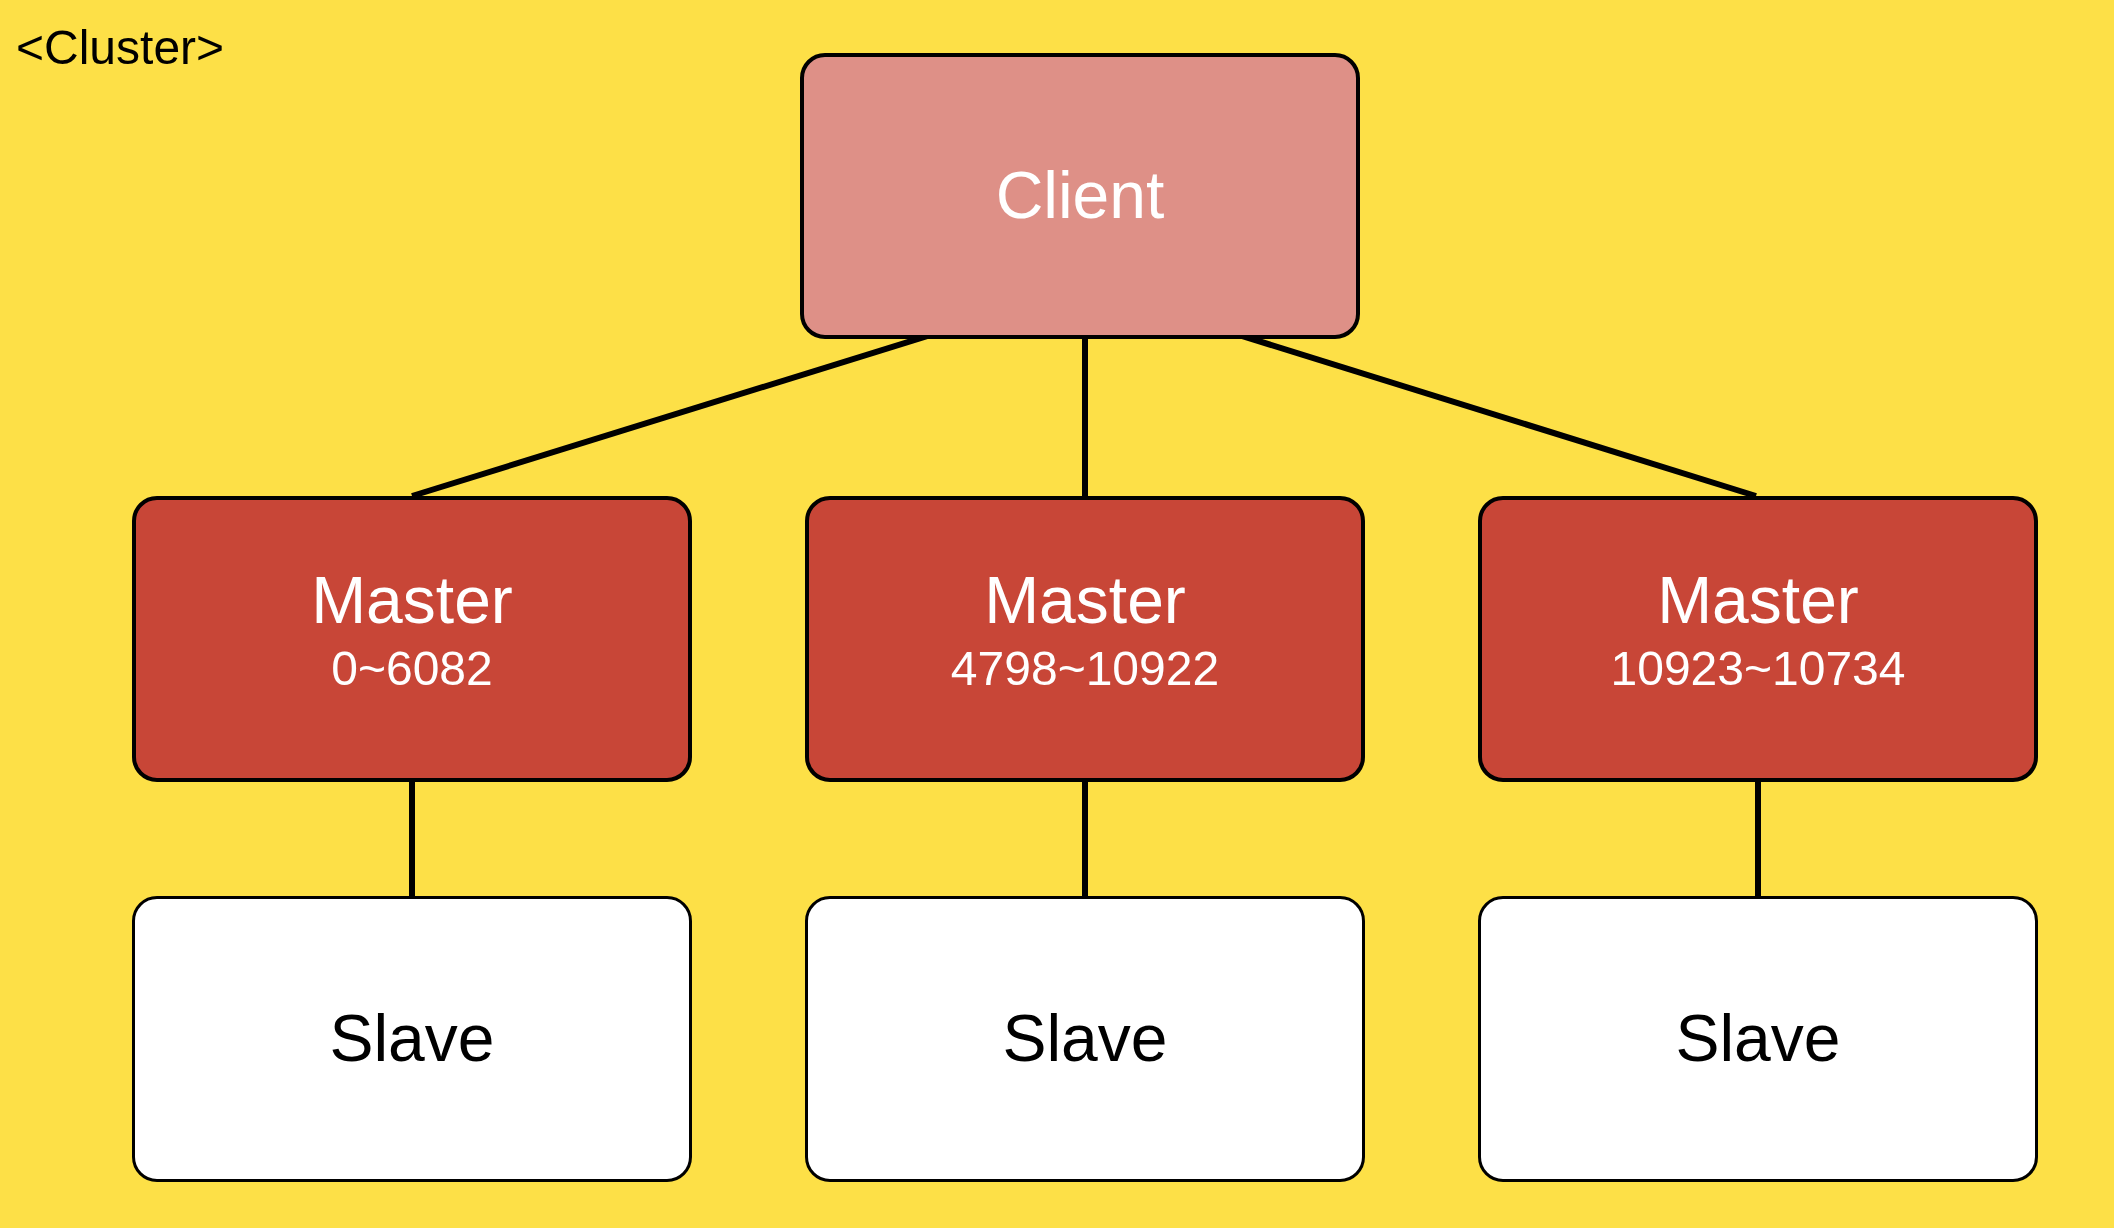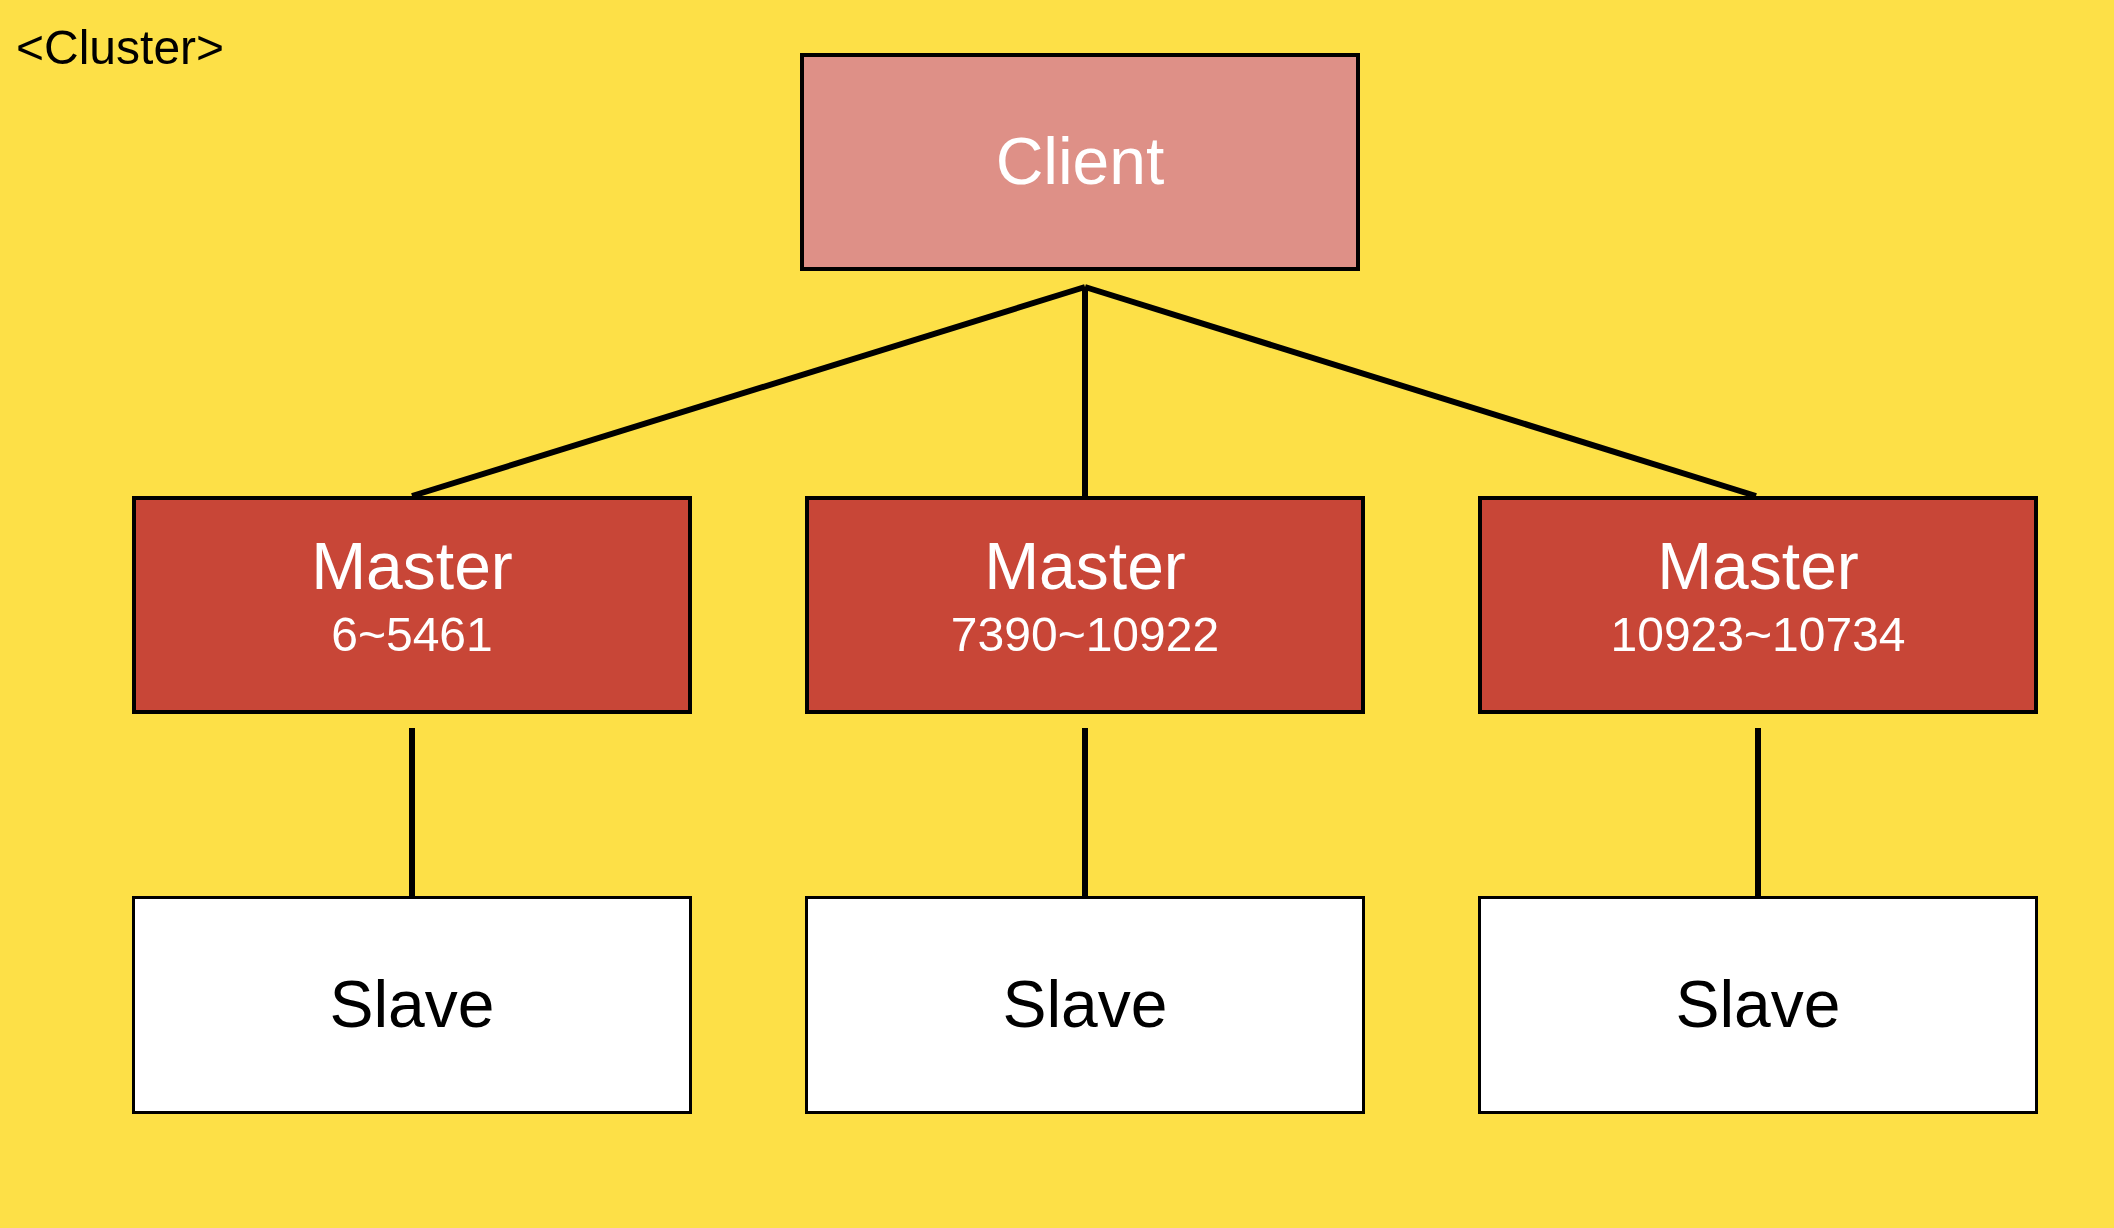--- a/index.html
+++ b/index.html
@@ -34,21 +34,22 @@
     pointer-events: none;
   }
   .node {
     position: absolute;
     box-sizing: border-box;
     display: flex;
     flex-direction: column;
     justify-content: center;
     text-align: center;
     width: 560px;
-    height: 218px;
+    height: 286px;
+    border-radius: 25px;
   }
   .node .title {
     font-size: 66px;
     line-height: 1.05;
     white-space: nowrap;
   }
   .node .range {
     font-size: 48px;
     line-height: 1.15;
     margin-top: 6px;
@@ -101,28 +102,28 @@
 
   <div class="node client-node">
     <div class="inner">
       <span class="title">Client</span>
     </div>
   </div>
 
   <div class="node master-node col-1">
     <div class="inner">
       <span class="title">Master</span>
-      <span class="range">6~5461</span>
+      <span class="range">0~6082</span>
     </div>
   </div>
 
   <div class="node master-node col-2">
     <div class="inner">
       <span class="title">Master</span>
-      <span class="range">7390~10922</span>
+      <span class="range">4798~10922</span>
     </div>
   </div>
 
   <div class="node master-node col-3">
     <div class="inner">
       <span class="title">Master</span>
       <span class="range">10923~10734</span>
     </div>
   </div>
 

